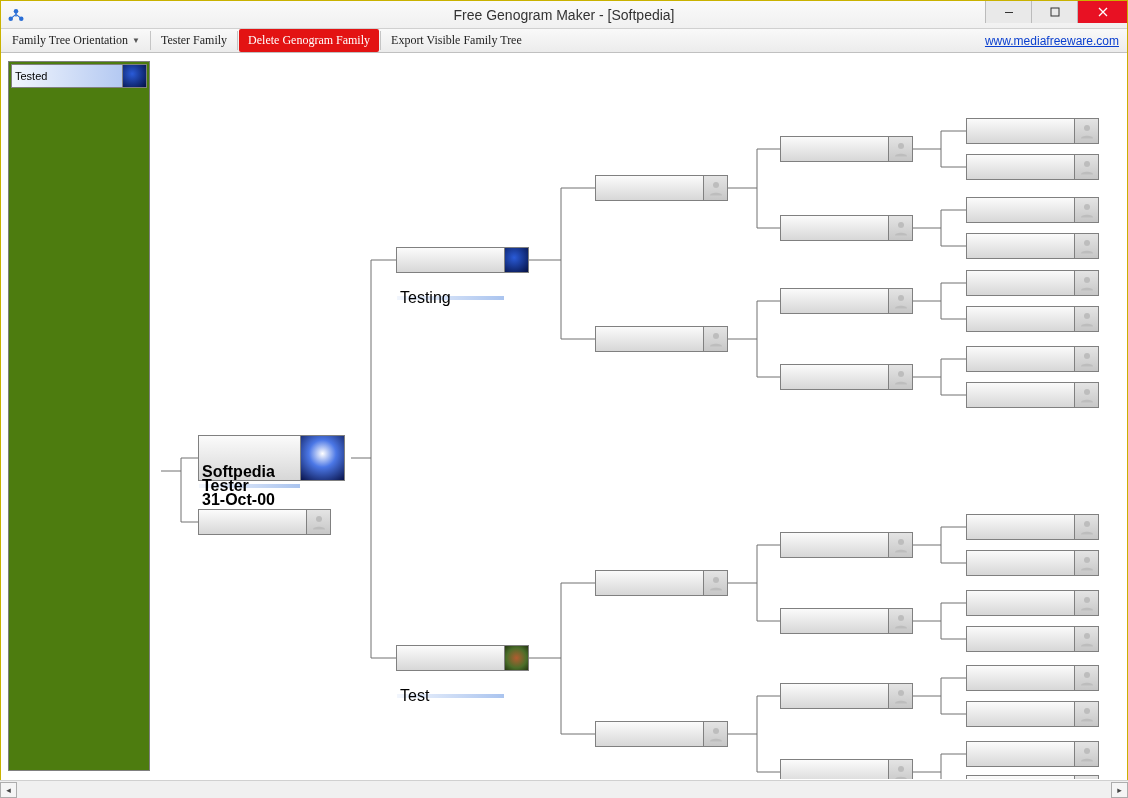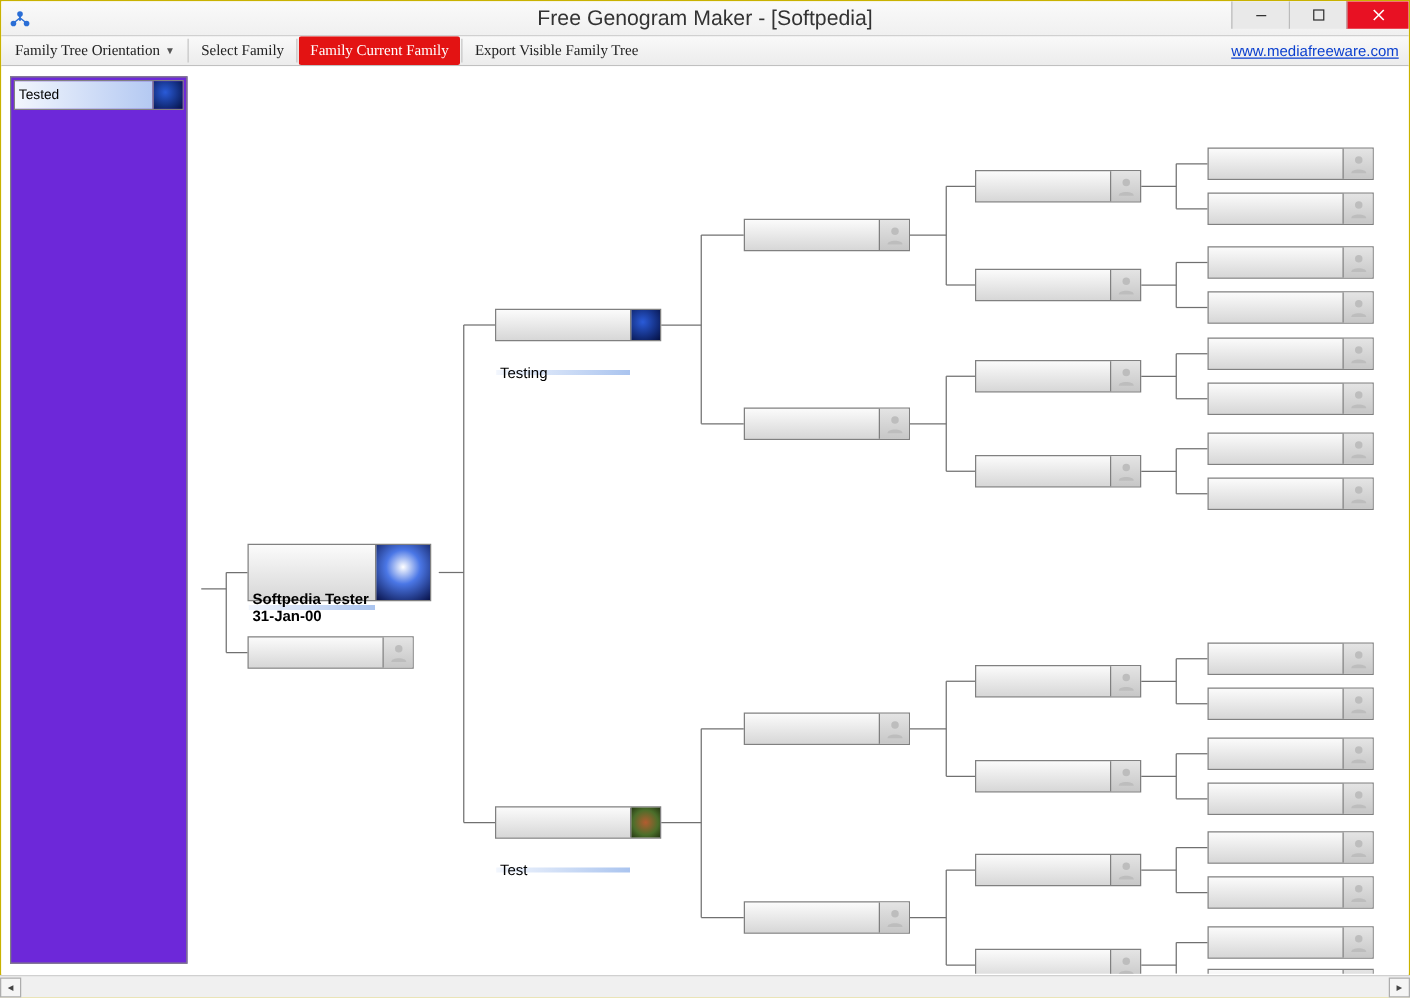--- a/index.html
+++ b/index.html
@@ -21,21 +21,21 @@
     position:relative;
   }
   .titlebar .app-icon{
     width:18px; height:18px; margin:0 6px;
     color:#2a6ed6;
   }
   .titlebar .app-icon svg{width:100%;height:100%;}
   .titlebar .title{
     flex:1; text-align:center;
     position:absolute; left:0; right:0;
-    font-size:17px; color:#333;
+    font-size:14px; color:#333;
     pointer-events:none;
   }
   .win-controls{ position:absolute; right:0; top:0; display:flex; height:22px;}
   .win-btn{ width:46px; height:22px; display:flex;align-items:center;justify-content:center;
             border-left:1px solid #bbb; background:#e9e9e9; font-size:12px; color:#333;}
   .win-btn.close{ background:#e81123; color:#fff; width:50px;}
   .win-btn svg{width:10px;height:10px;}
 
   
   .toolbar{
@@ -61,21 +61,21 @@
   .tool-link{ padding:0 6px; display:flex; align-items:center; color:#0a3fcf; text-decoration:underline; cursor:pointer;text-align:right;}
 
   
   .main{ position:relative; width:100%; height:calc(100% - 28px - 24px - 18px); background:#fff; overflow:hidden;}
 
   
   .sidepanel{
     position:absolute;
     left:7px; top:8px;
     width:142px; height:710px;
-    border:1px solid #808080; background:#6d28d9;
+    border:1px solid #808080; background:#4d7c0f;
   }
   .side-item{
     display:flex; margin:2px;
     border:1px solid #808080;
     height:24px;
   }
   .side-item .txt{
     flex:1;
     background:linear-gradient(90deg,#f2f6fd,#b4c9f2);
     padding:0 3px; display:flex; align-items:center;
@@ -100,21 +100,21 @@
   .pbox{
     position:absolute;
     display:flex;
     border:1px solid #808080;
     background:linear-gradient(#fbfbfb,#d7d7d7);
   }
   .pbox.small{ width:133px; height:26px;}
   .pbox.root { width:147px; height:46px;}
   .pbox.lvl1 { width:133px; height:26px;}
   .pbox .txt{
-    flex:1; padding:2px 3px; font-size:12px; line-height:14px;
+    flex:1; padding:2px 3px; font-size:16px; line-height:14px;
     display:flex; flex-direction:column; justify-content:center;margin-top:48px;
   }
   .pbox.blue .txt{ background:linear-gradient(90deg,#f2f6fd,#aac4ef);}
   .pbox .pic{
     width:24px; border-left:1px solid #808080;
     background:linear-gradient(#e4e4e4,#c7c7c7);
     display:flex;align-items:center;justify-content:center;
   }
   .pbox.root .pic{width:44px;}
   .pbox .pic.cosmic{ background:radial-gradient(circle at 40% 40%, #2a5bd8, #041043);}
@@ -164,25 +164,25 @@
   </div>
 </div>
 
 <div class="toolbar">
   <div class="tool-btn">
     <span>Family Tree Orientation</span>
     <span class="caret">▼</span>
   </div>
   <div class="tool-sep"></div>
   <div class="tool-btn">
-    <span>Select Family</span>
+    <span>Tester Family</span>
   </div>
   <div class="tool-sep"></div>
   <div class="tool-btn del">
-    <span>Family Current Family</span>
+    <span>Delete Genogram Family</span>
   </div>
   <div class="tool-sep"></div>
   <div class="tool-btn">
     <span>Export Visible Family Tree</span>
   </div>
   <div class="tool-spacer"></div>
   <a class="tool-link">
     <span>www.mediafreeware.com</span>
   </a>
 </div>
@@ -275,21 +275,21 @@
 
     <line x1="912" y1="719" x2="940" y2="719"></line>
       <line x1="940" y1="701" x2="940" y2="735"></line>
       <line x1="940" y1="701" x2="965" y2="701"></line>
       <line x1="940" y1="735" x2="965" y2="735"></line>
   </svg>
 
   <div class="pbox root blue" style="left:197px; top:382px;">
     <div class="txt">
       <b>Softpedia Tester</b>
-      <b>31-Jan-00</b>
+      <b>31-Oct-00</b>
     </div>
     <div class="pic sletter"></div>
   </div>
 
   <div class="pbox small" style="left:197px; top:456px;">
     <div class="txt"></div>
     <div class="pic">
         <span class="avatar"><svg viewBox="0 0 24 24">
             <circle cx="12" cy="8" r="4" fill="#bdbdbd"></circle>
             <path d="M4 22c0-5 16-5 16 0" fill="#bdbdbd"></path>

